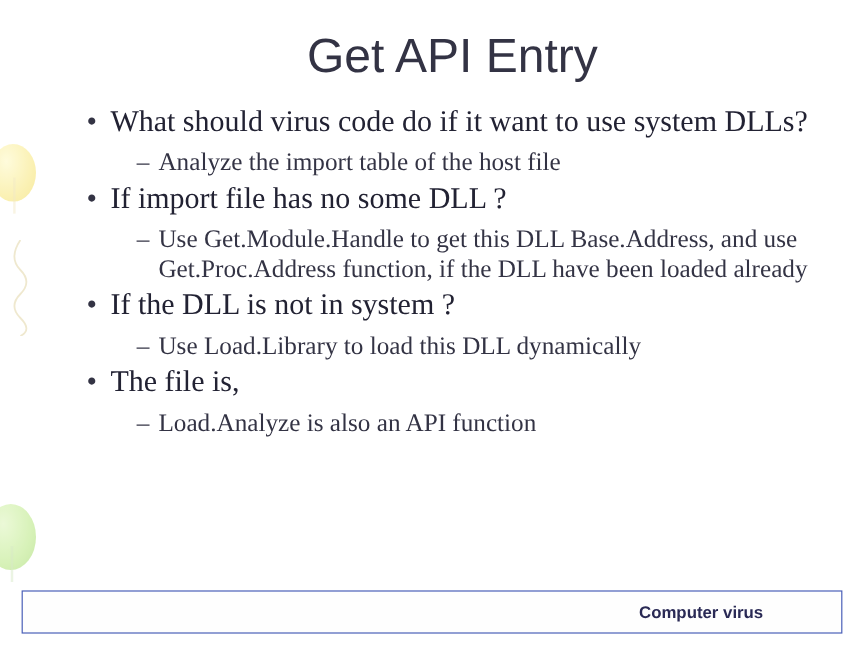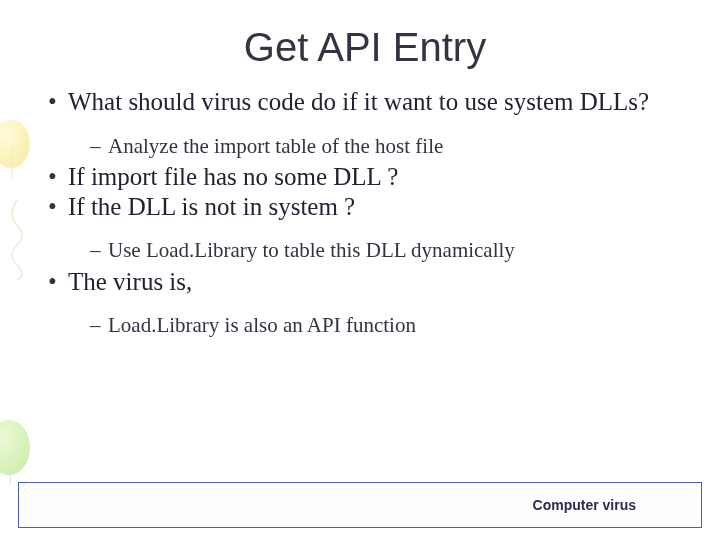--- a/index.html
+++ b/index.html
@@ -67,21 +67,21 @@
     height: 80px;
     opacity: 0.4;
   }
   .curly-string svg { width: 100%; height: 100%; }
   .content {
     position: absolute;
     left: 0;
     top: 0;
     width: 720px;
     height: 540px;
-    padding: 25px 30px 0 40px;
+    padding: 25px 30px 0 64px;
   }
   .title {
     font-size: 40px;
     font-weight: 400;
     color: #333344;
     text-align: center;
     margin-bottom: 18px;
     font-family: Verdana, sans-serif;
   }
   .bullets {
@@ -101,21 +101,21 @@
     content: "•";
     position: absolute;
     left: 2px;
     top: 0;
     color: #333344;
     font-size: 25px;
   }
   .sub-bullets {
     list-style: none;
     padding-left: 22px;
-    margin-top: 17px;
+    margin-top: 6px;
     margin-bottom: 4px;
   }
   .sub-bullets > li {
     position: relative;
     padding-left: 18px;
     font-size: 21px;
     line-height: 1.2;
     color: #333344;
   }
   .sub-bullets > li::before {
@@ -124,21 +124,21 @@
     left: 0;
     top: 0;
     color: #333344;
     font-size: 21px;
   }
   .footer {
     position: absolute;
     bottom: 12px;
     left: 18px;
     right: 18px;
-    height: 46px;
+    height: 36px;
     border: 1px solid #4a5fb8;
     background: #fefefe;
   }
   .footer-label {
     position: absolute;
     right: 65px;
     top: 50%;
     transform: translateY(-50%);
     font-size: 14px;
     font-weight: bold;
@@ -163,31 +163,34 @@
   <h1 class="title">Get API Entry</h1>
   <ul class="bullets">
     <li>
       <span>What should virus code do if it want to use system DLLs?</span>
       <ul class="sub-bullets">
         <li><span>Analyze the import table of the host file</span></li>
       </ul>
     </li>
     <li>
       <span>If import file has no some DLL ?</span>
+      <ul class="sub-bullets">
+        <li><span>Use Get.Module.Handle to get this DLL Base.Address, and use Get.Proc.Address function, if the DLL have been loaded already</span></li>
+      </ul>
     </li>
     <li>
       <span>If the DLL is not in system ?</span>
       <ul class="sub-bullets">
-        <li><span>Use Load.Library to table this DLL dynamically</span></li>
+        <li><span>Use Load.Library to load this DLL dynamically</span></li>
       </ul>
     </li>
     <li>
-      <span>The virus is,</span>
+      <span>The file is,</span>
       <ul class="sub-bullets">
-        <li><span>Load.Library is also an API function</span></li>
+        <li><span>Load.Analyze is also an API function</span></li>
       </ul>
     </li>
   </ul>
 </div>
 
 <div class="footer">
   <span class="footer-label">Computer virus</span>
 </div>
 
 </body></html>

